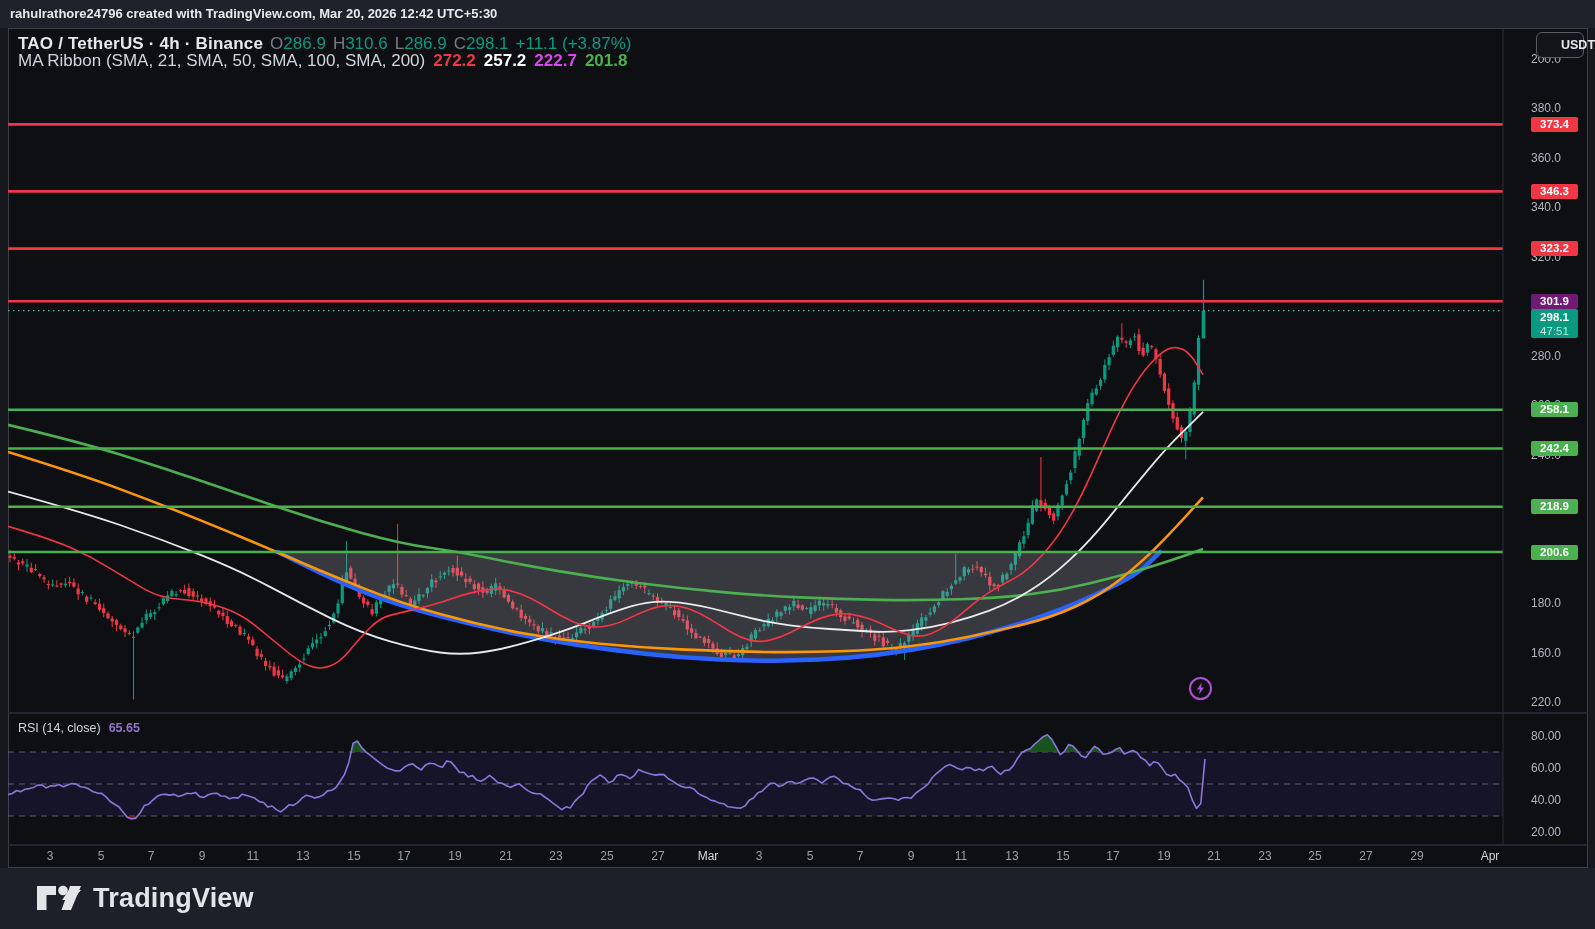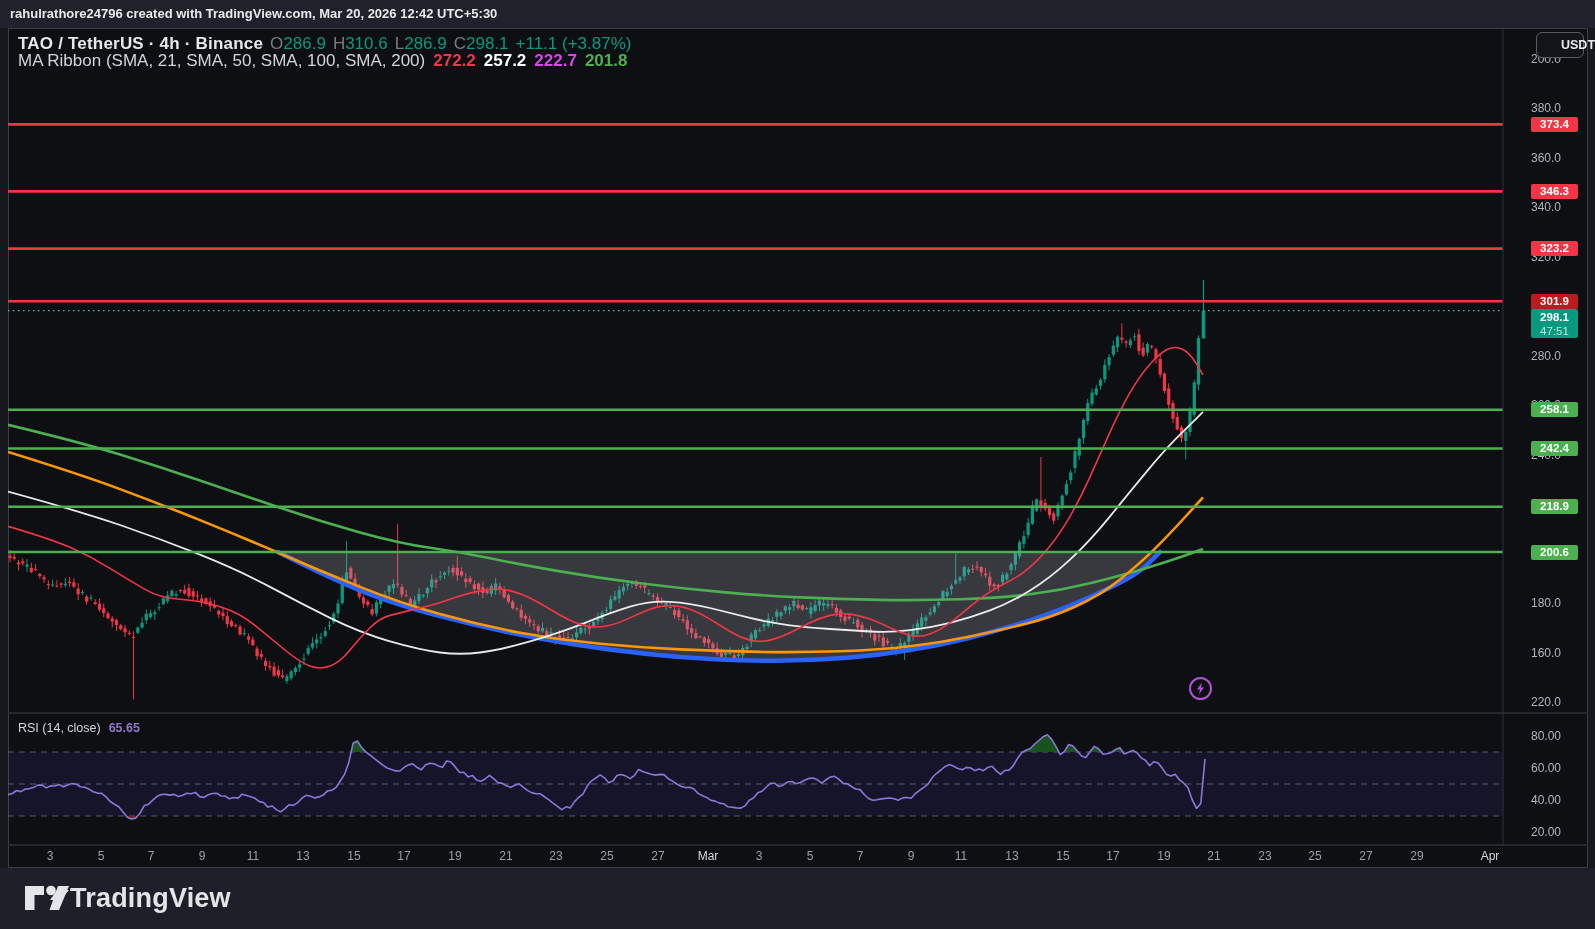--- a/index.html
+++ b/index.html
@@ -26,21 +26,21 @@
   .ptick,.rtick{position:absolute;left:1508px;width:76px;text-align:center;font-size:12px;color:#b2b5be;z-index:2;}
   .pbox{position:absolute;left:1531px;width:47px;height:15px;border-radius:2px;z-index:4;
         color:#fff;font-size:11.5px;font-weight:bold;text-align:center;line-height:15px;}
   .cbox{position:absolute;left:1531px;width:47px;height:29px;border-radius:2px;z-index:5;
         color:#fff;font-size:11.5px;font-weight:bold;text-align:center;line-height:14px;padding-top:1px;box-sizing:border-box;}
   .cbox .cd{font-weight:normal;color:#bfe9dc;}
   .ttick{position:absolute;top:849px;width:40px;margin-left:-20px;text-align:center;font-size:12px;color:#98a0ab;z-index:2;}
   .ttick.month{color:#d3d6dc;}
   .bolt{position:absolute;left:1188px;top:676px;width:25px;height:25px;z-index:6;cursor:pointer;}
   .footer{position:absolute;left:0;top:868px;width:1595px;height:61px;background:#1d2028;}
-  .brand{position:absolute;left:24px;top:13px;display:flex;align-items:center;cursor:pointer;}
+  .brand{position:absolute;left:36px;top:13px;display:flex;align-items:center;gap:11px;cursor:pointer;}
   .brand span{color:#e3e5e8;font-size:27px;font-weight:bold;letter-spacing:.2px;}
 </style>
 </head>
 <body>
 
 <div class="stage">
   <div class="topbar">
     <span>rahulrathore24796 created with TradingView.com, Mar 20, 2026 12:42 UTC+5:30</span>
   </div>
 
@@ -683,21 +683,21 @@
       <div class="ptick" style="top: 596px;">180.0</div>
       <div class="ptick" style="top: 645.5px;">160.0</div>
       <div class="ptick" style="top: 695px;">220.0</div>
       <div class="rtick" style="top: 729px;">80.00</div>
       <div class="rtick" style="top: 761px;">60.00</div>
       <div class="rtick" style="top: 793px;">40.00</div>
       <div class="rtick" style="top: 825px;">20.00</div>
       <div class="pbox" style="top: 116.835px; background: rgb(242, 54, 69);">373.4</div>
       <div class="pbox" style="top: 183.907px; background: rgb(242, 54, 69);">346.3</div>
       <div class="pbox" style="top: 241.08px; background: rgb(242, 54, 69);">323.2</div>
-      <div class="pbox" style="top: 293.798px; background: #b91c1c;">301.9</div>
+      <div class="pbox" style="top: 293.798px; background: #701a75;">301.9</div>
       <div class="pbox" style="top: 402.202px; background: rgb(76, 175, 80);">258.1</div>
       <div class="pbox" style="top: 441.06px; background: rgb(76, 175, 80);">242.4</div>
       <div class="pbox" style="top: 499.223px; background: rgb(76, 175, 80);">218.9</div>
       <div class="pbox" style="top: 544.515px; background: rgb(76, 175, 80);">200.6</div>
       <div class="cbox" style="top: 309px; background: rgb(8, 153, 129);">
         <div>298.1</div>
         <div class="cd">47:51</div>
       </div>
     </div>
   <div id="taxis">

